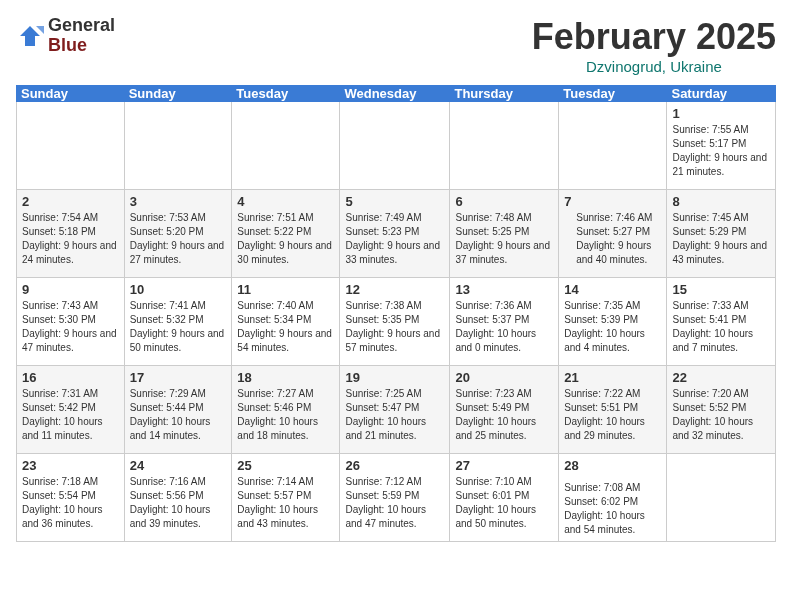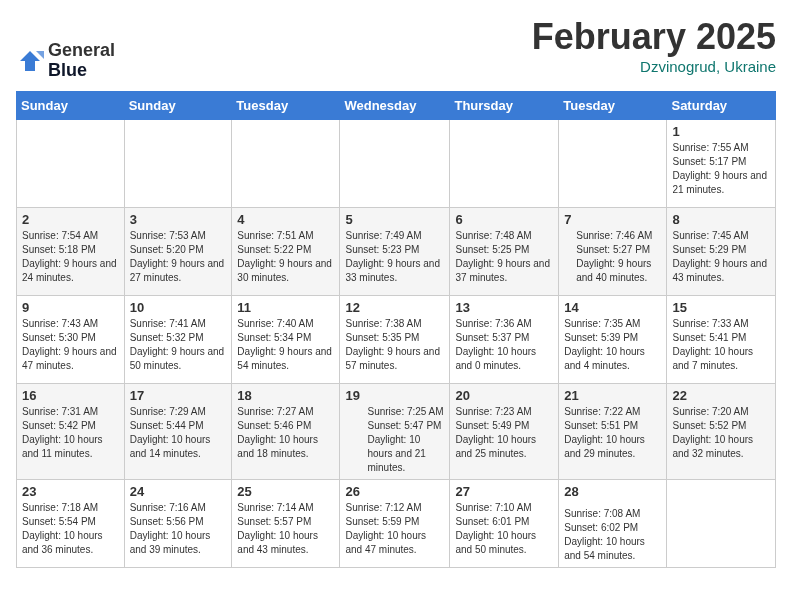--- a/index.html
+++ b/index.html
@@ -13,56 +13,55 @@
     .header {
       display: flex;
       justify-content: space-between;
       align-items: flex-start;
       margin-bottom: 10px;
     }
     .logo {
       display: flex;
       align-items: center;
       gap: 4px;
-      margin-top: 25px;
     }
     .logo-text {
       font-size: 18px;
       font-weight: bold;
       line-height: 1.1;
     }
     .logo-general { color: #333; }
-    .logo-blue { color: #0f172a; text-align: right; }
+    .logo-blue { color: #7f1d1d; text-align: right; }
     .logo-icon {
       width: 28px;
       height: 28px;
     }
     .title-block {
-      text-align: right;
+      text-align: center;
     }
     .month-title {
       font-size: 36px;
       font-weight: bold;
       color: #333;
     }
     .location {
       font-size: 15px;
       color: #0f766e;
     }
     .calendar {
       width: 100%;
       border-collapse: collapse;
       border: 1px solid #ccc;
     }
     .calendar th {
       background: #3a7bd5;
       color: #fff;
       font-size: 13px;
       font-weight: bold;
-      padding: 6px 4px;
+      padding: 0 4px;
       text-align: left;
       border: 1px solid #3a7bd5;
     }
     .calendar td {
       vertical-align: top;
       border: 1px solid #ccc;
       padding: 4px 5px;
       font-size: 10px;
       color: #333;
       width: 113px;
@@ -236,21 +235,21 @@
 Daylight: 10 hours and 14 minutes.</div>
         </td>
         <td>
           <span class="day-number">18</span>
           <div class="day-info" style="white-space: pre-line;">Sunrise: 7:27 AM
 Sunset: 5:46 PM
 Daylight: 10 hours and 18 minutes.</div>
         </td>
         <td>
           <span class="day-number">19</span>
-          <div class="day-info" style="white-space: pre-line; margin-left: 22px;">Sunrise: 7:25 AM
+          <div class="day-info" style="white-space: pre-line;">Sunrise: 7:25 AM
 Sunset: 5:47 PM
 Daylight: 10 hours and 21 minutes.</div>
         </td>
         <td>
           <span class="day-number">20</span>
           <div class="day-info" style="white-space: pre-line;">Sunrise: 7:23 AM
 Sunset: 5:49 PM
 Daylight: 10 hours and 25 minutes.</div>
         </td>
         <td>

